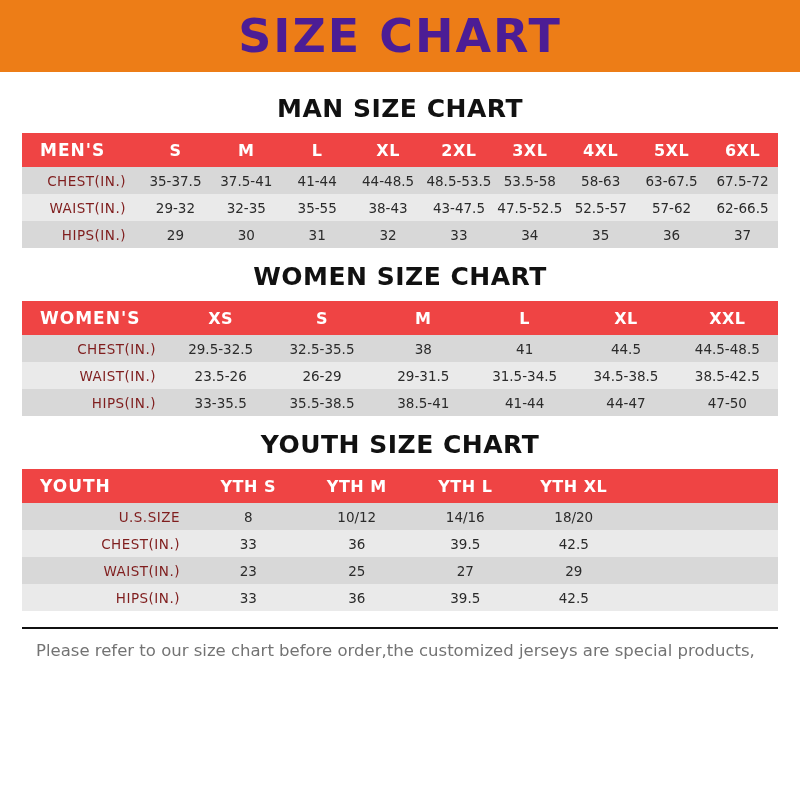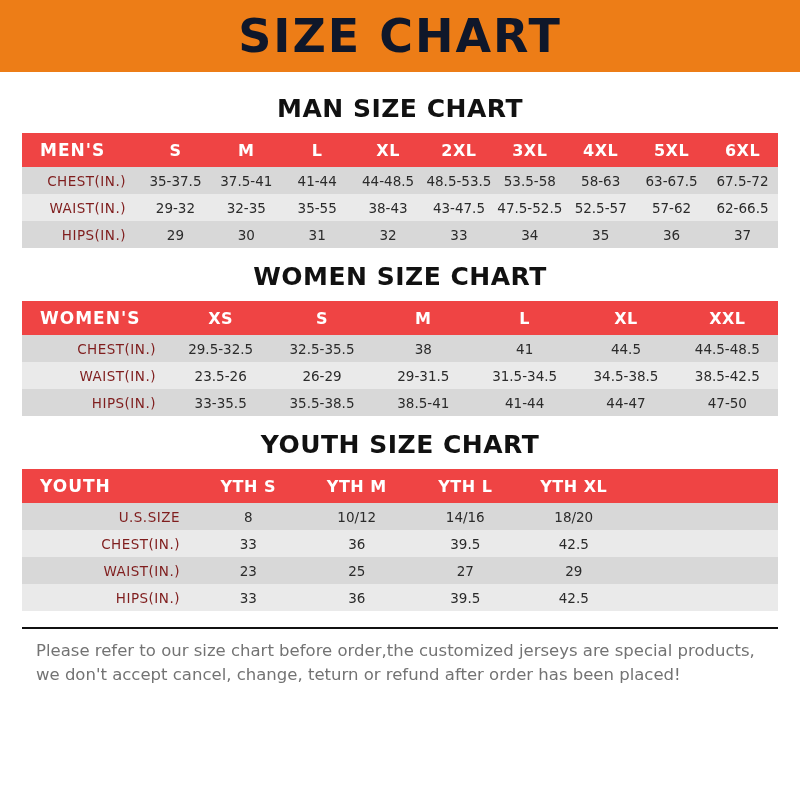--- a/index.html
+++ b/index.html
@@ -26,21 +26,21 @@
     display: flex;
     align-items: center;
     justify-content: center;
     position: relative;
   }
   .banner-title {
     font-family: "DejaVu Sans", sans-serif;
     font-weight: bold;
     font-size: 46px;
     letter-spacing: 2px;
-    color: #0f172a;
+    color: #4c1d95;
     line-height: 1;
     text-align: center;
   }
   
   .content {
     flex: 1;
     padding: 8px 22px;
     display: flex;
     flex-direction: column;
   }
@@ -292,17 +292,16 @@
           <td>36</td>
           <td>39.5</td>
           <td>42.5</td>
           <td></td>
         </tr>
       </tbody>
     </table>
 
     <div class="footer">
       <p>Please refer to our size chart before order,the customized jerseys are special products,</p>
-      <p>we don't accept cancel, change, teturn or refund after order has been placed!</p>
     </div>
 
   </div>
 </div>
 
 </body></html>

